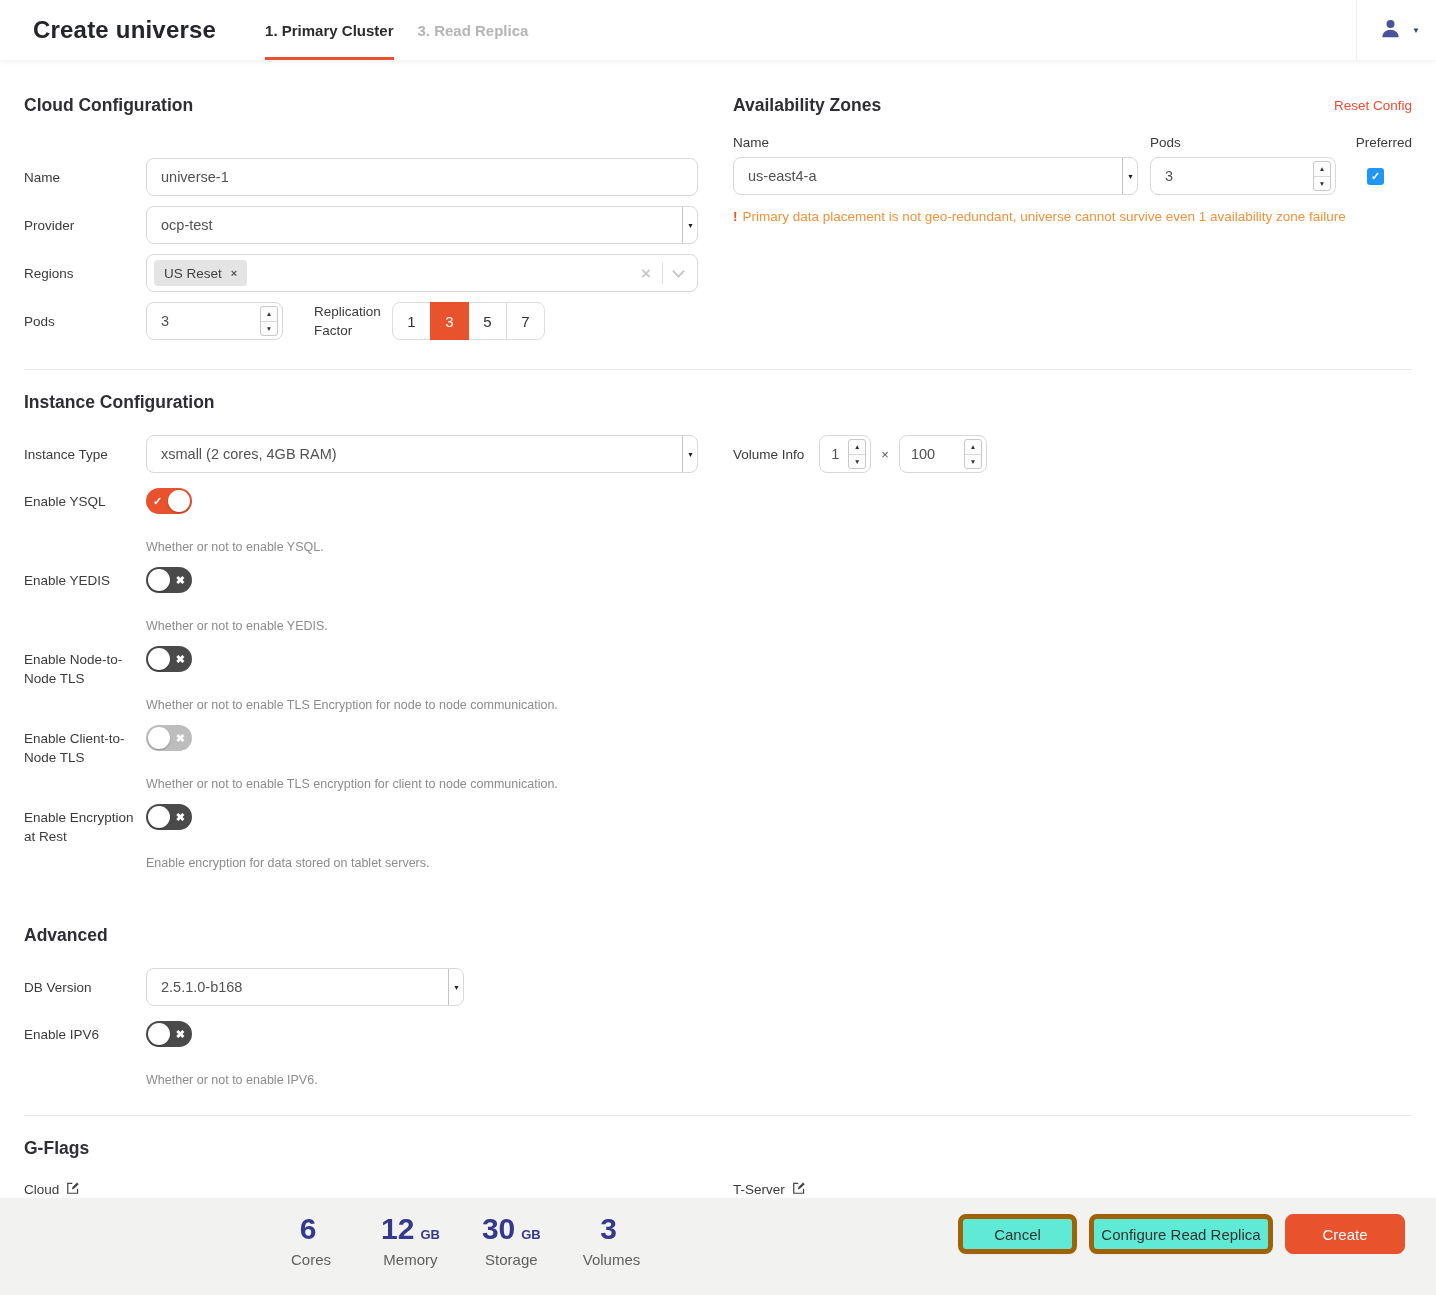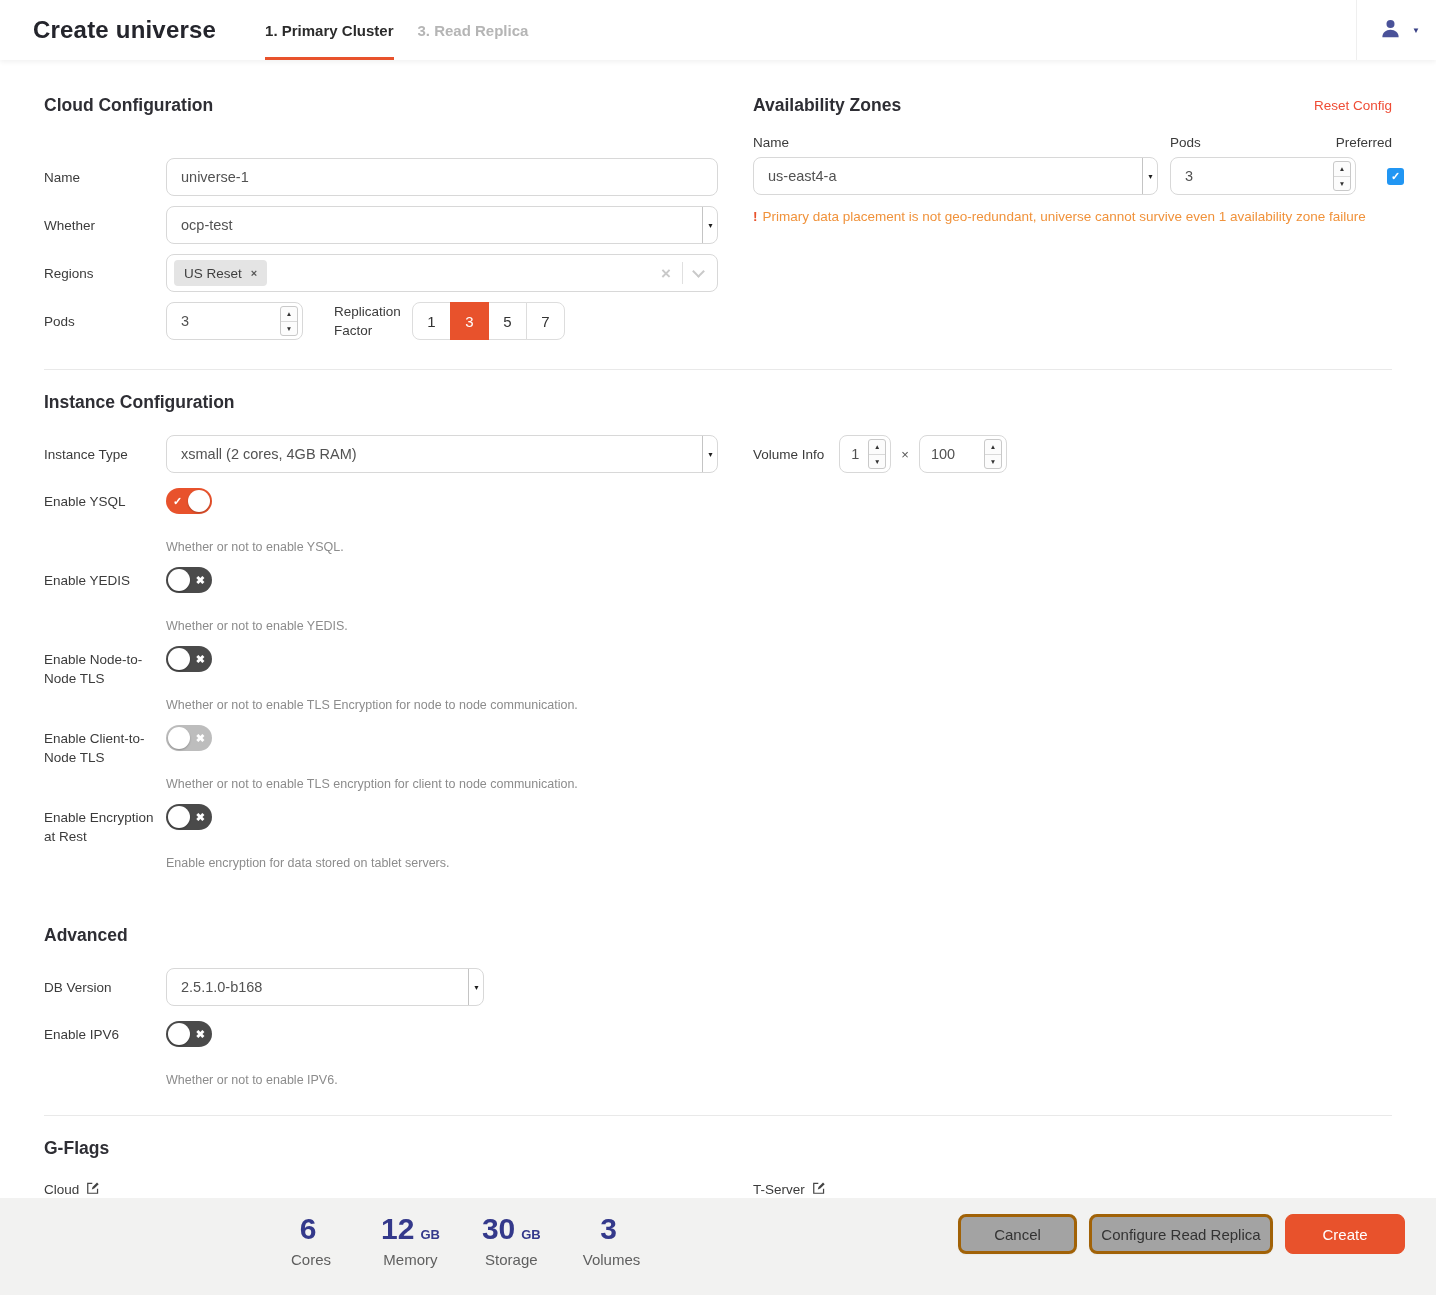--- a/index.html
+++ b/index.html
@@ -20,21 +20,21 @@
   .page-title{font-size:24px;font-weight:700;color:#24252c;align-self:center;letter-spacing:.2px}
   .tabs{display:flex;margin-left:25px}
   .tab{display:flex;align-items:center;margin-left:24px;font-size:15px;font-weight:700;
     color:#2b2b2b;position:relative;cursor:pointer}
   .tab.active::after{content:"";position:absolute;left:0;right:0;bottom:0;height:3px;background:var(--accent)}
   .tab.inactive{color:#b5b5b5}
   .header-right{margin-left:auto;display:flex;align-items:center;border-left:1px solid #efefef;
     padding:0 16px 0 22px;gap:10px}
   .caret-sm{font-size:8px;color:#3a4186}
   
-  main{padding:0 44px}
+  main{padding:0 24px}
   .two-col{display:flex}
   .col-l{width:674px;flex-shrink:0}
   .col-r{flex:1;margin-left:35px;min-width:0}
   h2{font-size:17.5px;font-weight:700;color:#2e2e34;margin:0}
   .divider{height:1px;background:#e9e9e9}
   
   .row{display:flex;align-items:center;margin-bottom:10px}
   .lbl{width:122px;flex-shrink:0;font-size:13.5px;color:var(--label);line-height:19px}
   .field{flex:1;height:38px;border:1px solid var(--border);border-radius:8px;background:#fff;
     display:flex;align-items:center;min-width:0}
@@ -113,21 +113,21 @@
     display:flex;align-items:flex-start;padding:16px 31px 0 283px}
   .stats{display:flex;gap:42px}
   .stat{text-align:center;min-width:56px}
   .stat-num{font-size:30px;font-weight:600;color:#34398b;line-height:1;display:flex;
     align-items:baseline;justify-content:center}
   .stat-unit{font-size:13px;font-weight:700;margin-left:6px}
   .stat-cap{font-size:15px;color:#5f5f5f;margin-top:7px}
   .btns{margin-left:auto;display:flex;gap:12px}
   .btn{height:40px;border-radius:8px;font-size:15px;display:flex;align-items:center;justify-content:center;
     cursor:pointer;font-family:"Liberation Sans",sans-serif}
-  .btn.ghost{background:#a3a3a3;border:3px solid #a16207;color:#333;box-shadow:0 1px 2px rgba(0,0,0,.04)}
+  .btn.ghost{background:#5eead4;border:5px solid #a16207;color:#333;box-shadow:0 1px 2px rgba(0,0,0,.04)}
   .btn.primary{background:var(--accent);border:1px solid var(--accent);color:#fff}
   .w-cancel{width:119px}.w-crr{width:184px}.w-create{width:120px}
   
   .sec-top{padding-top:35px}
   .sec-top h2.cc{margin-bottom:42px}
   .div1{margin-top:29px}
   .sec-inst{padding-top:22px}
   .sec-inst h2{margin-bottom:22px}
   .inst-row{margin-bottom:15px}
   .sec-adv{margin-top:42px}
@@ -164,21 +164,21 @@
       <h2 class="cc">Cloud Configuration</h2>
 
       <div class="row">
         <span class="lbl">Name</span>
         <div class="field">
           <input class="bare" type="text" value="universe-1" style="">
         </div>
       </div>
 
       <div class="row">
-        <span class="lbl">Whether</span>
+        <span class="lbl">Provider</span>
         <div class="field">
           <span class="val">ocp-test</span>
           <span class="native-caret">▼</span>
         </div>
       </div>
 
       <div class="row">
         <span class="lbl">Regions</span>
         <div class="field">
           <span class="tag">

